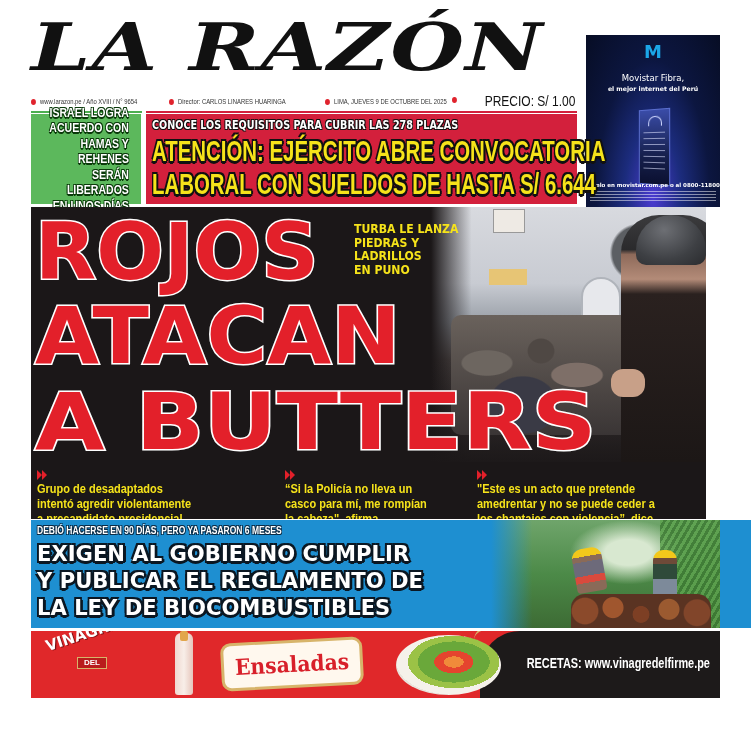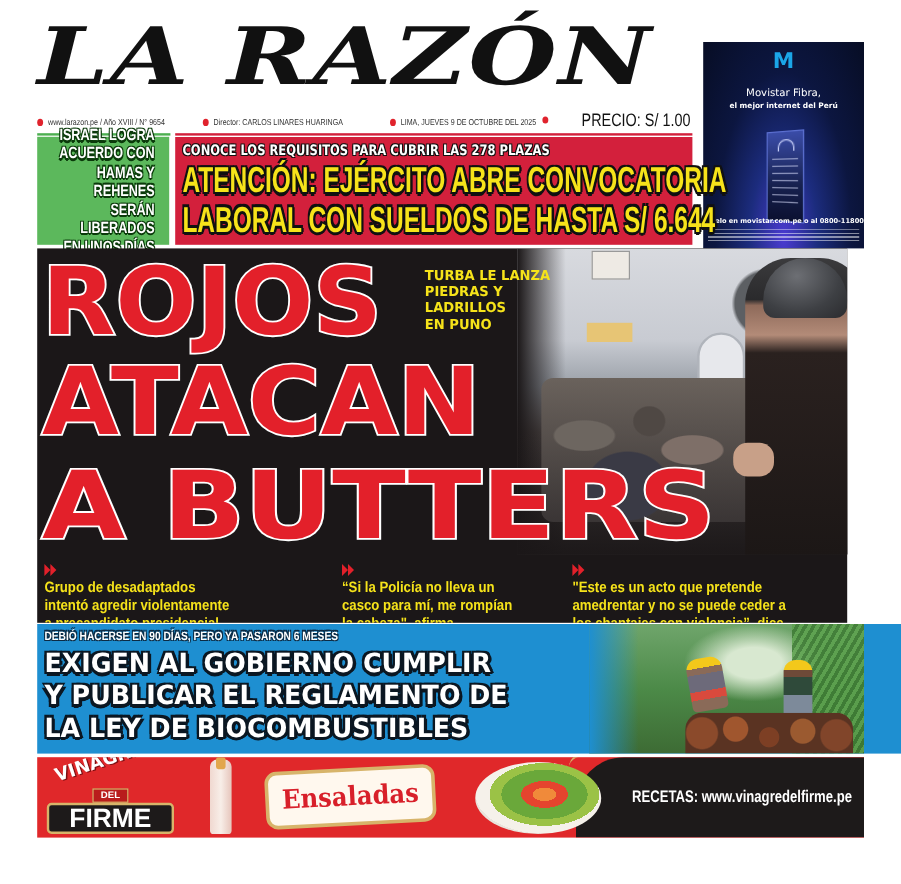--- a/index.html
+++ b/index.html
@@ -259,21 +259,20 @@
   <div class="blue-head l1">EXIGEN AL GOBIERNO CUMPLIR</div>
   <div class="blue-head l2">Y PUBLICAR EL REGLAMENTO DE</div>
   <div class="blue-head l3">LA LEY DE BIOCOMBUSTIBLES</div>
 </div>
 
 <div class="ad-vinagre">
   <div class="vg-dark"></div>
   <div class="vg-brand">
     <div class="vg-vinagre">VINAGRE</div>
     <div class="vg-del">DEL</div>
-    <div class="vg-firme">FIRME</div>
   </div>
   <div class="vg-bottle"></div>
   <div class="vg-ens-badge">
     <span class="vg-ens">Ensaladas</span>
   </div>
   <div class="vg-plate"></div>
   <div class="vg-url">RECETAS: www.vinagredelfirme.pe</div>
 </div>
 
 </body></html>

